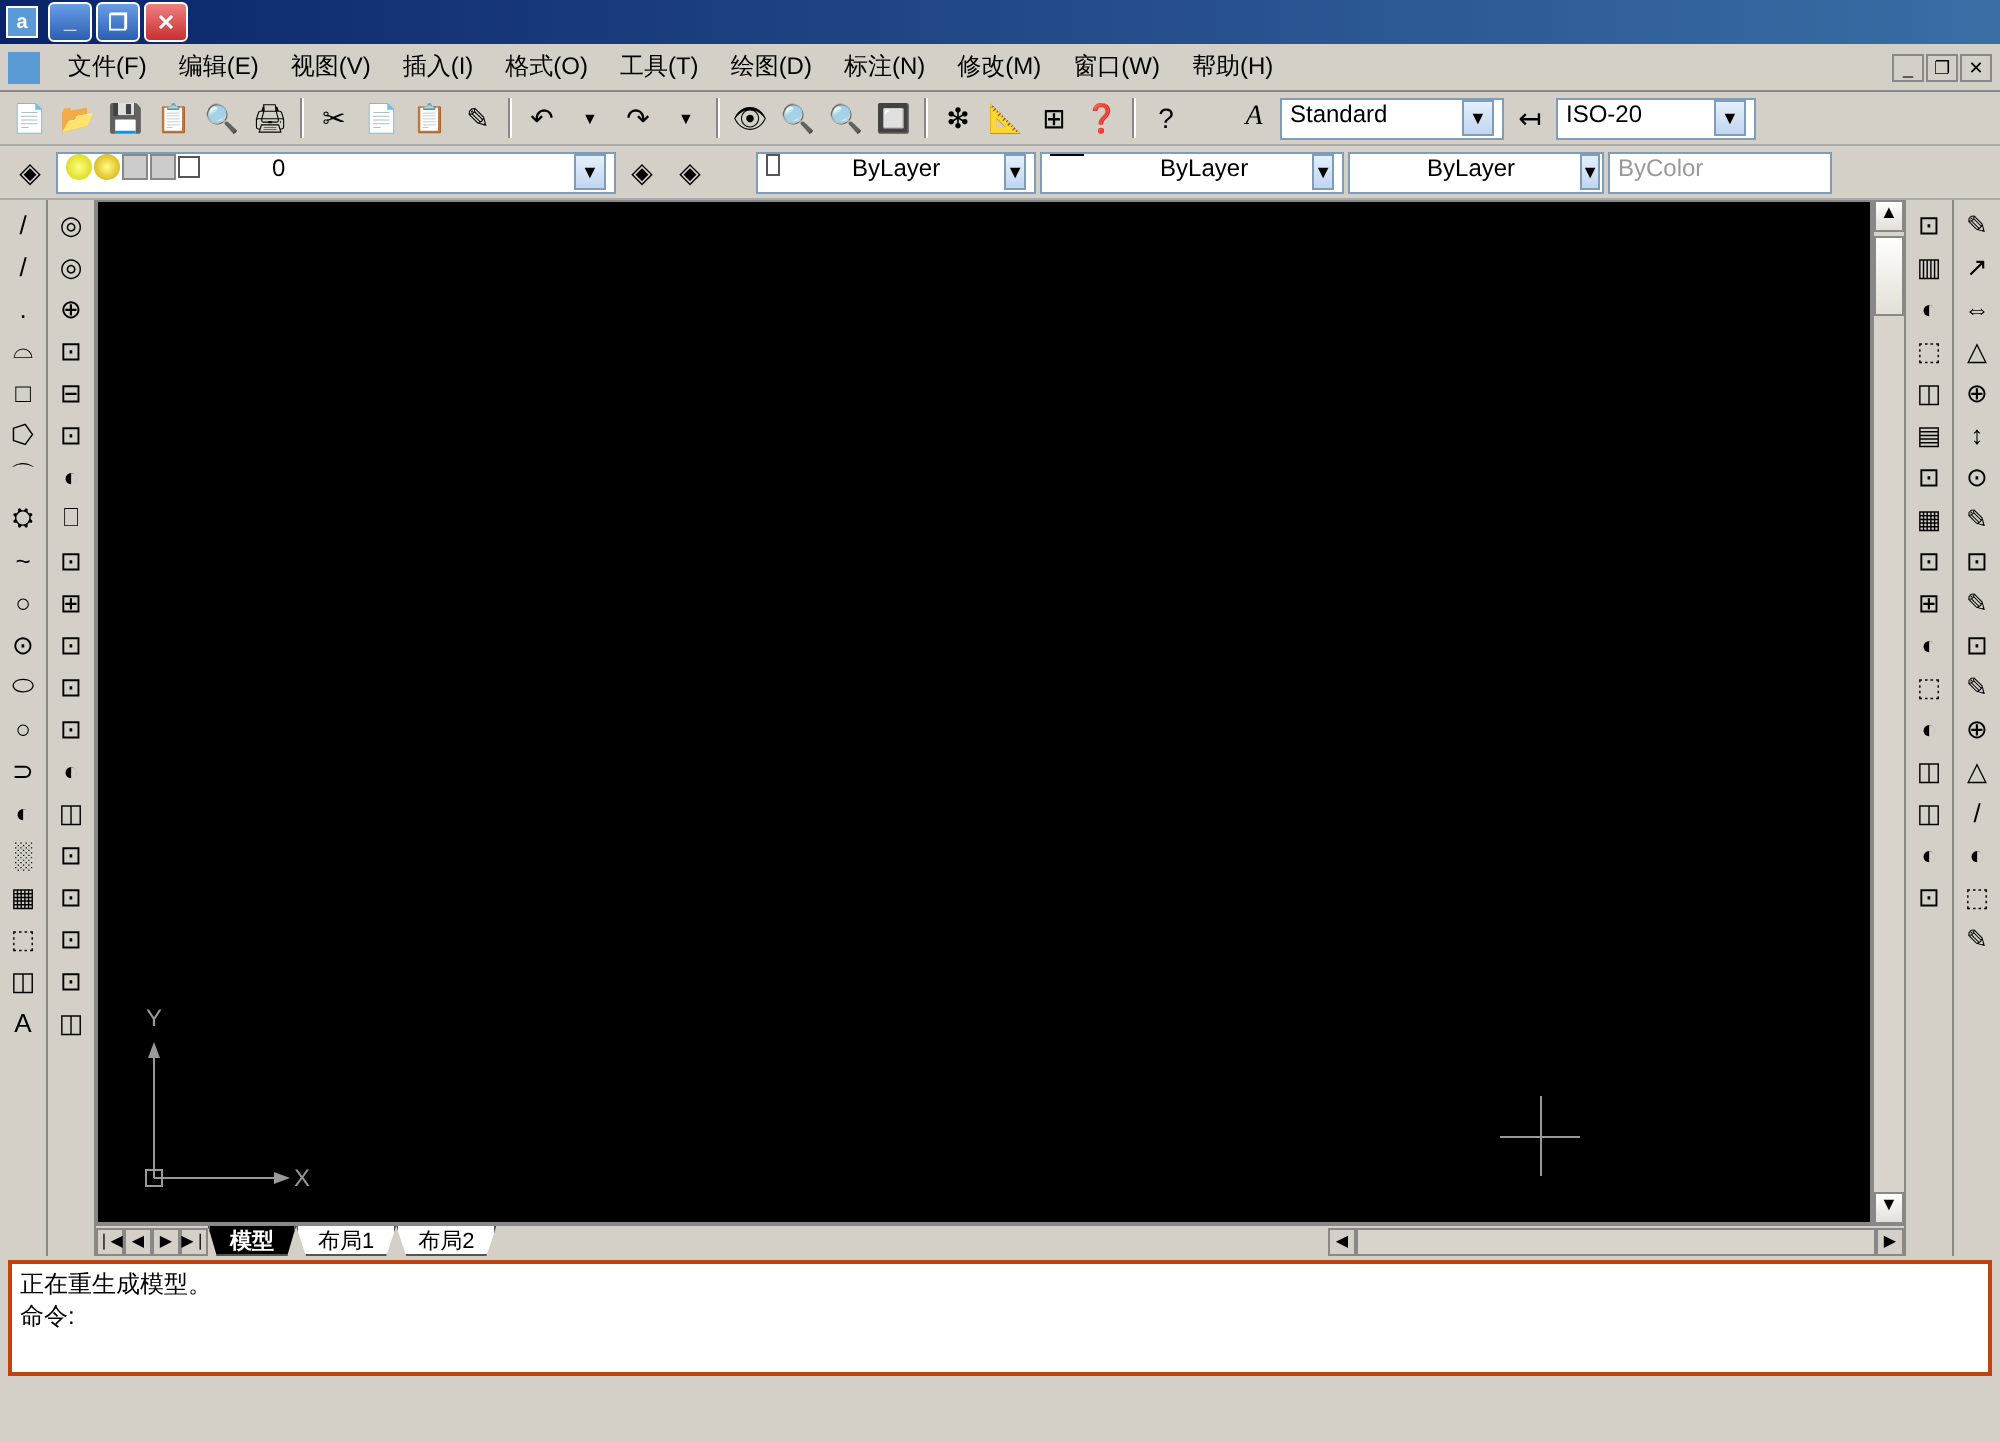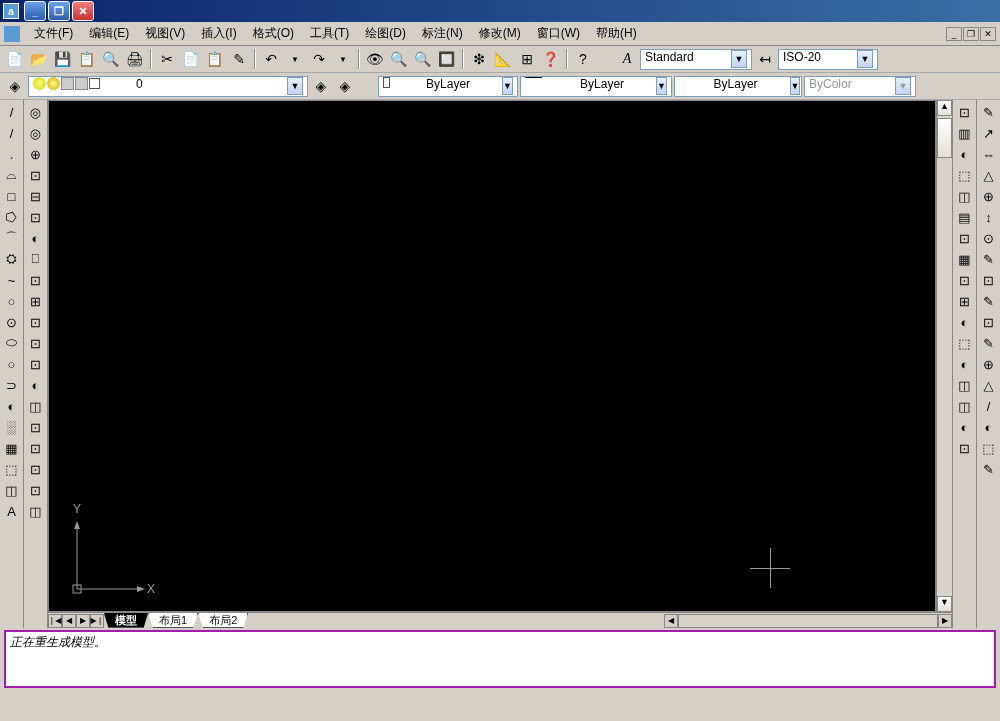--- a/index.html
+++ b/index.html
@@ -20,21 +20,21 @@
 .menubar .mdi-btns { margin-left: auto; display: flex; gap: 1px; }
 .menubar .mdi-btn { width: 16px; height: 14px; background: #D4D0C8; border: 1px solid #888; font-size: 9px; display: flex; align-items: center; justify-content: center; cursor: pointer; }
 
 
 .toolbar-row { display: flex; align-items: center; background: #D4D0C8; padding: 2px 4px; border-bottom: 1px solid #aaa; gap: 2px; }
 .tb-btn { width: 22px; height: 22px; background: #D4D0C8; border: 1px solid transparent; display: flex; align-items: center; justify-content: center; cursor: pointer; font-size: 14px; }
 .tb-sep { width: 2px; height: 20px; border-left: 1px solid #888; border-right: 1px solid #fff; margin: 0 2px; }
 
 .dropdown { background: white; border: 1px solid #7F9DB9; height: 21px; display: flex; align-items: flex-start; padding: 0 4px; gap: 32px; }
 .dropdown .dd-arrow { width: 16px; height: 18px; background: linear-gradient(#E4F0FC, #C2D5F0); border: 1px solid #7F9DB9; margin-left: auto; display: flex; align-items: center; justify-content: center; font-size: 9px; cursor: pointer; }
-.dropdown.greyed { color: #999; }
+.dropdown.greyed { color: #999; flex-direction: column; }
 
 
 .main-area { display: flex; height: 528px; }
 .side-toolbar { width: 24px; background: #D4D0C8; border-right: 1px solid #888; display: flex; flex-direction: column; align-items: center; padding-top: 2px; gap: 1px; }
 .side-toolbar.right { border-left: 1px solid #888; border-right: none; }
 .vtb-btn { width: 20px; height: 20px; display: flex; align-items: center; justify-content: center; cursor: pointer; font-size: 13px; }
 
 .drawing-container { flex: 1; display: flex; flex-direction: column; }
 .drawing-area { flex: 1; background: black; position: relative; border: 1px solid #888; }
 .drawing-area .ucs { position: absolute; left: 18px; bottom: 12px; color: #999; font-family: Arial; font-size: 12px; pointer-events: none; }
@@ -47,21 +47,21 @@
 .vscroll .sb-thumb { height: 40px; background: linear-gradient(#FEFEFE, #E4E0D8); border: 1px solid #888; margin-top: 2px; cursor: pointer; }
 .vscroll .sb-track { flex: 1; }
 
 .tab-scroll-row { height: 16px; display: flex; align-items: center; background: #D4D0C8; border-top: 1px solid #888; }
 .tab-scroll-row .tsc-btn { width: 14px; height: 14px; background: #D4D0C8; border: 1px solid #888; font-size: 8px; display:flex; align-items:center; justify-content:center; cursor:pointer; }
 .tab-scroll-row .tab { padding: 0 10px; height: 15px; background: white; border: 1px solid #555; border-top: none; font-size: 11px; display:flex; align-items:center; cursor: pointer; position: relative; clip-path: polygon(0 0, 100% 0, 90% 100%, 10% 100%); }
 .tab-scroll-row .tab.active { background: #000; color:white; font-weight:bold; }
 .tab-scroll-row .hscroll { flex: 1; margin-left: auto; display: flex; justify-content: flex-end; }
 
 
-.command-window { height: 58px; background: white; border: 2px solid #a21caf; margin: 2px 4px; padding: 2px 4px; font-family: "SimSun", monospace; font-size: 13px; line-height: 16px; overflow: hidden; font-style: italic; }
+.command-window { height: 58px; background: white; border: 2px solid #c2410c; margin: 2px 4px; padding: 2px 4px; font-family: "SimSun", monospace; font-size: 13px; line-height: 16px; overflow: hidden; }
 
 
 .layer-icons { display: flex; align-items: center; gap: 1px; }
 .li { width: 13px; height: 13px; display: inline-block; }
 .bulb { background: radial-gradient(#FFFF80, #D0D000); border-radius: 50%; }
 .sun { background: radial-gradient(#FFFF80, #D0A000); border-radius: 50%; }
 .lock { background: #CCC; border: 1px solid #888; }
 .colorbox { background: white; border: 1px solid #555; width: 11px; height: 11px; }
 </style>
 </head>
@@ -296,13 +296,14 @@
       <div class="vtb-btn">◐</div>
       <div class="vtb-btn">⬚</div>
       <div class="vtb-btn">✎</div>
     </div>
 </div>
 
 <div style="position:absolute; left:2px; top:602px; width:22px;" id="lb"></div>
 
 <div class="command-window">
   <div>正在重生成模型。</div>
+  <div>命令:</div>
 </div>
 
 </body></html>

